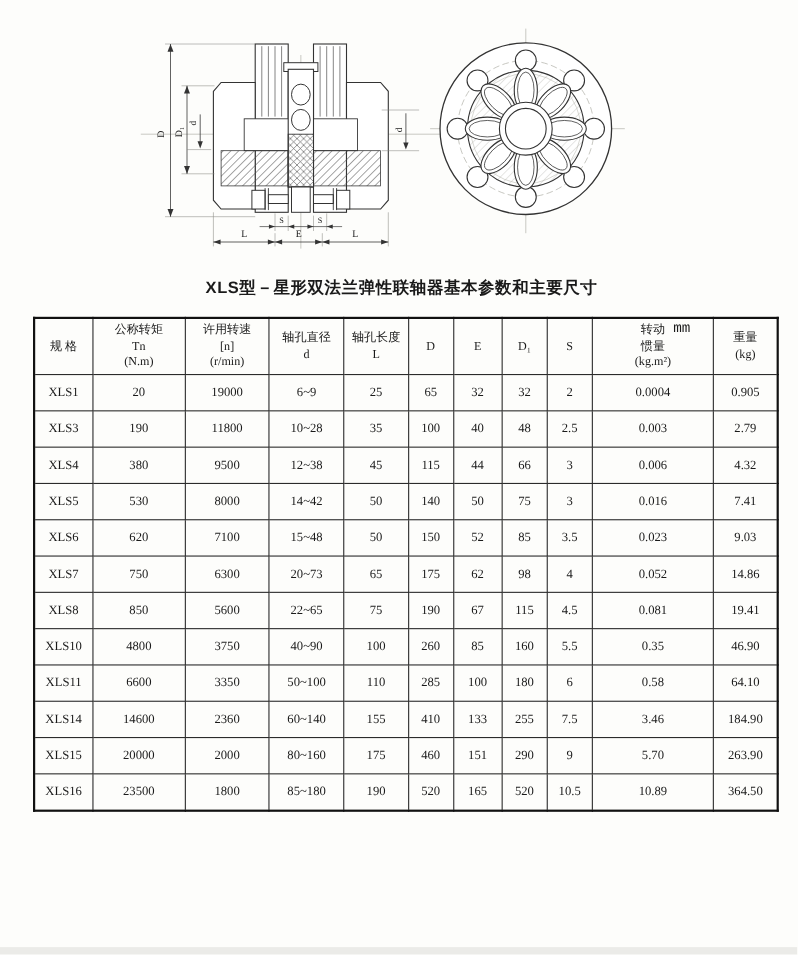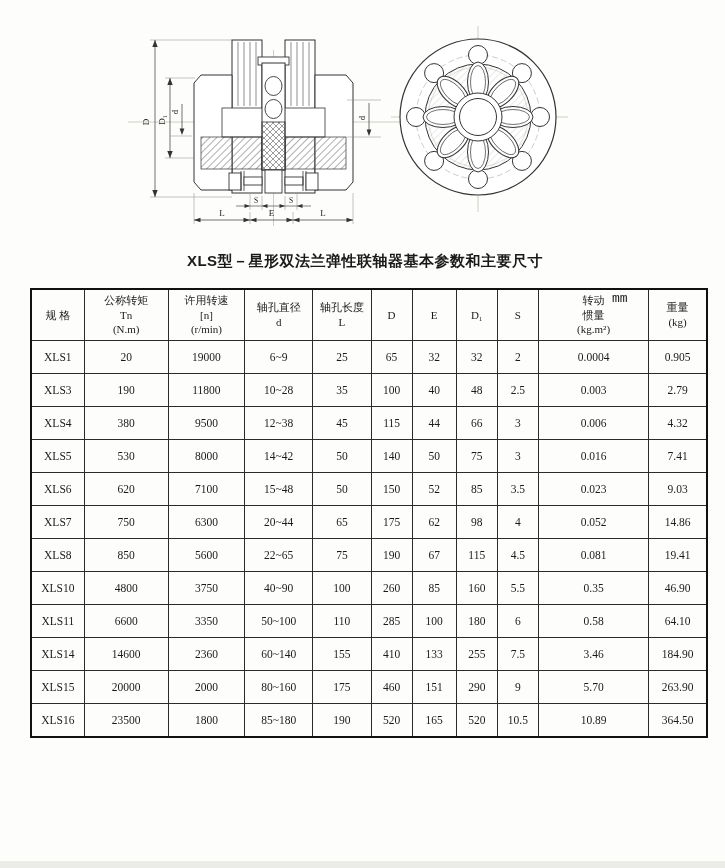--- a/index.html
+++ b/index.html
@@ -312,21 +312,21 @@
             <td>52</td>
             <td>85</td>
             <td>3.5</td>
             <td>0.023</td>
             <td>9.03</td>
           </tr>
           <tr>
             <td>XLS7</td>
             <td>750</td>
             <td>6300</td>
-            <td>20~44</td>
+            <td>20~73</td>
             <td>65</td>
             <td>175</td>
             <td>62</td>
             <td>98</td>
             <td>4</td>
             <td>0.052</td>
             <td>14.86</td>
           </tr>
           <tr>
             <td>XLS8</td>

